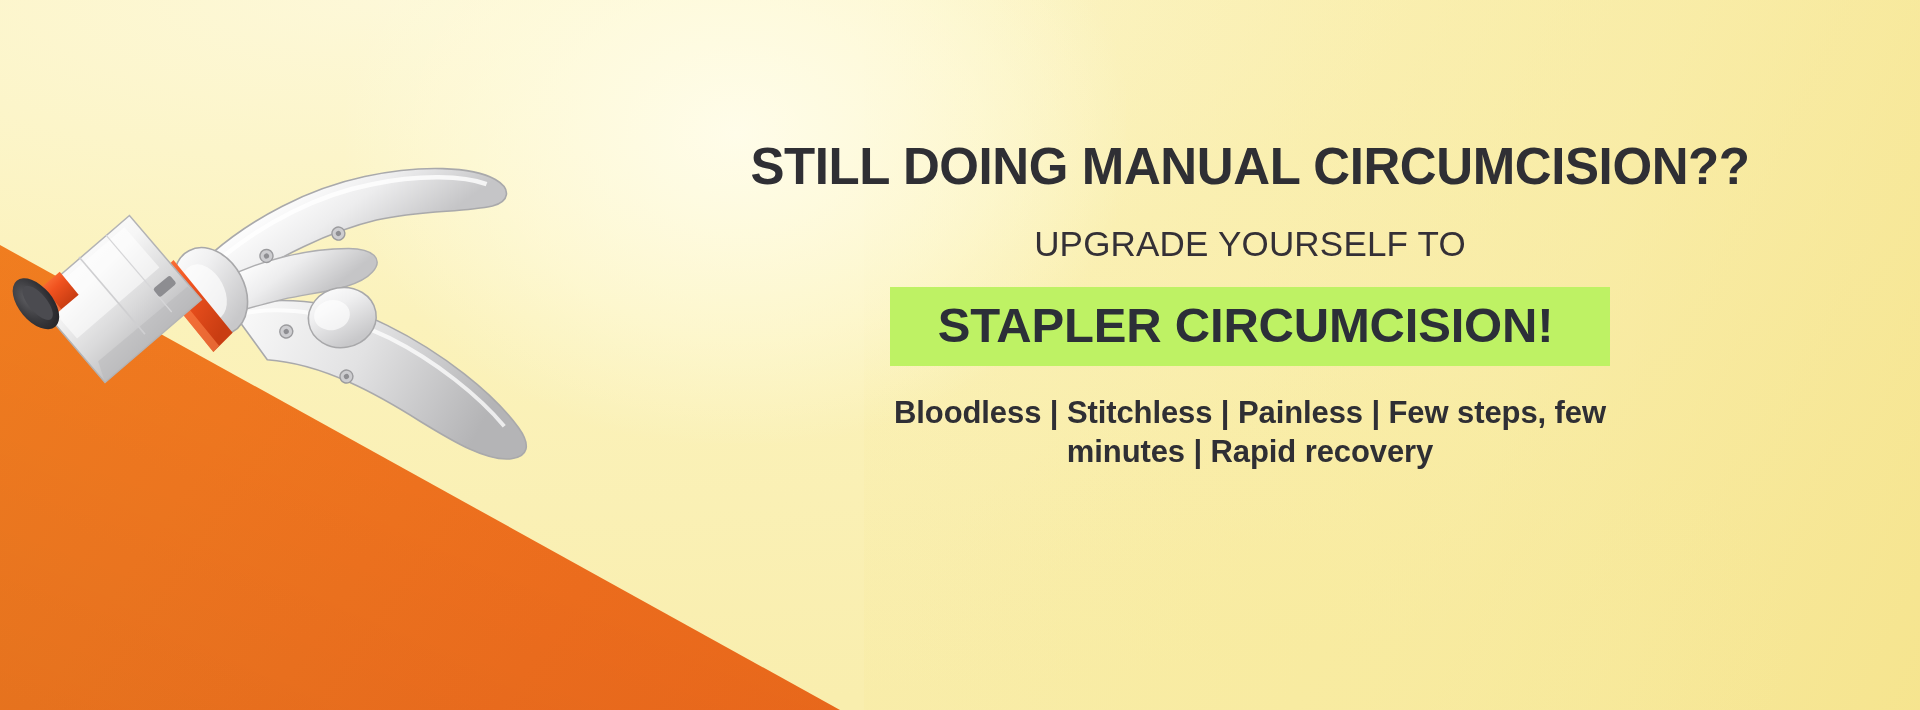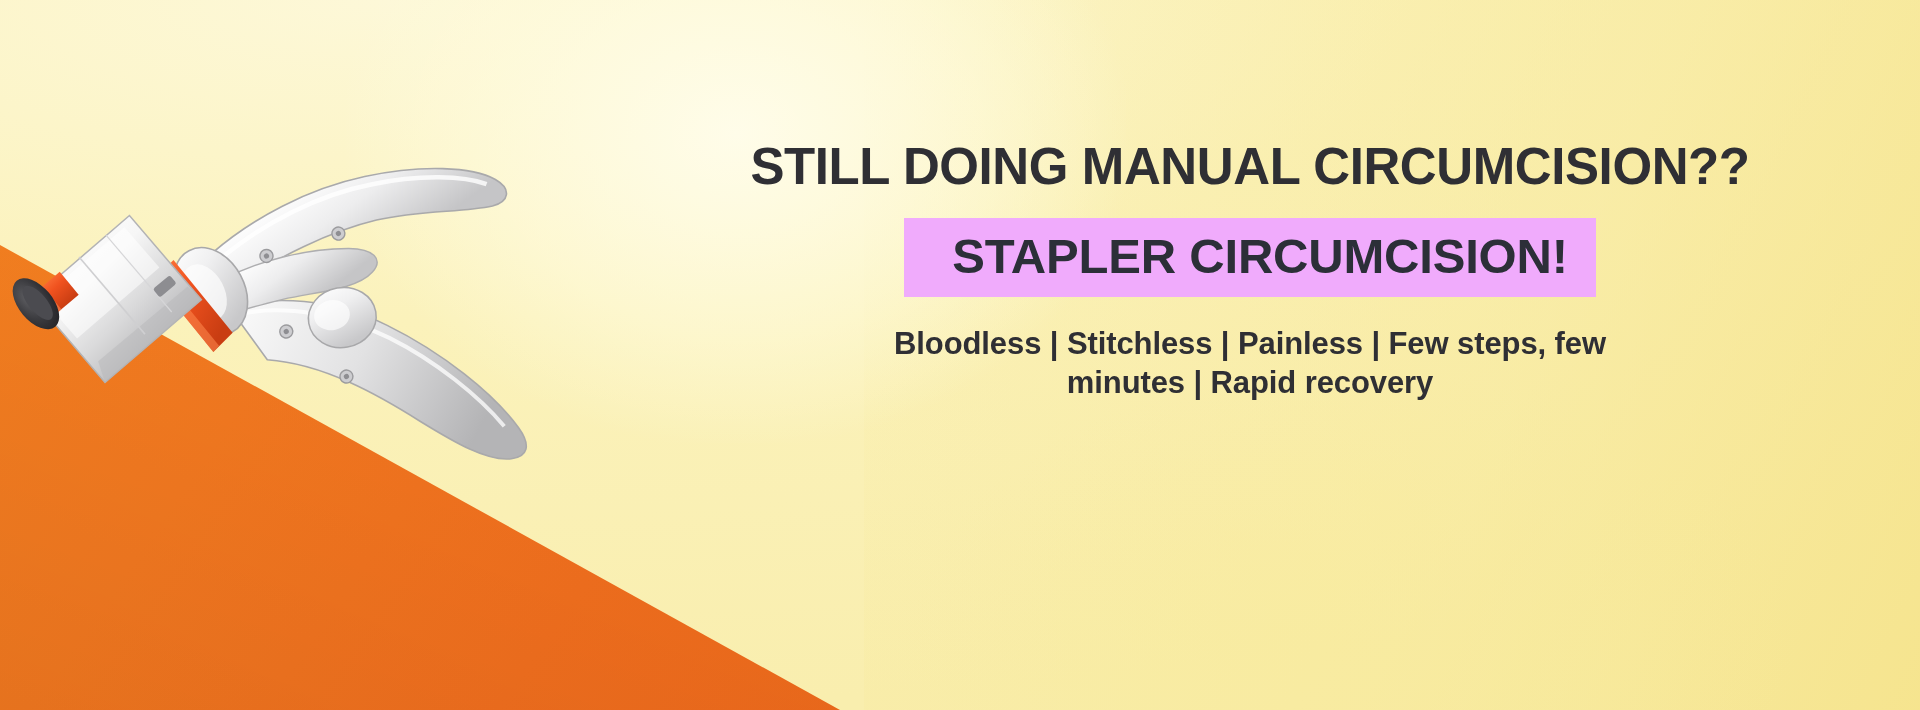--- a/index.html
+++ b/index.html
@@ -79,22 +79,22 @@
     color: #343036;
     line-height: 1.1;
     white-space: nowrap;
   }
   .highlight-wrap {
     margin-top: 24px;
     display: flex; justify-content: center;
     width: 100%;
   }
   .highlight-box {
-    background: #f0abfc;
-    padding: 13px 28px 15px 48px;
+    background: #bef264;
+    padding: 13px 57px 15px 48px;
     display: inline-block;
   }
   .highlight-text {
     font-size: 49px;
     font-weight: 700;
     letter-spacing: -0.2px;
     color: #2c2f38;
     line-height: 1.05;
     white-space: nowrap;
   }
@@ -220,20 +220,21 @@
         <ellipse cx="292" cy="283" rx="18" ry="15" transform="rotate(18 292 283)" fill="#ffffff" opacity="0.65"></ellipse>
 
       </g>
     </svg>
   </div>
 
   <div class="text-col">
 
     <div class="headline">STILL DOING MANUAL CIRCUMCISION??</div>
 
+    <div class="subheading">UPGRADE YOURSELF TO</div>
 
     <div class="highlight-wrap">
       <div class="highlight-box">
         <span class="highlight-text">STAPLER CIRCUMCISION!</span>
       </div>
     </div>
 
     <div class="benefits">Bloodless | Stitchless  | Painless | Few steps, few minutes | Rapid recovery</div>
 
   </div>

